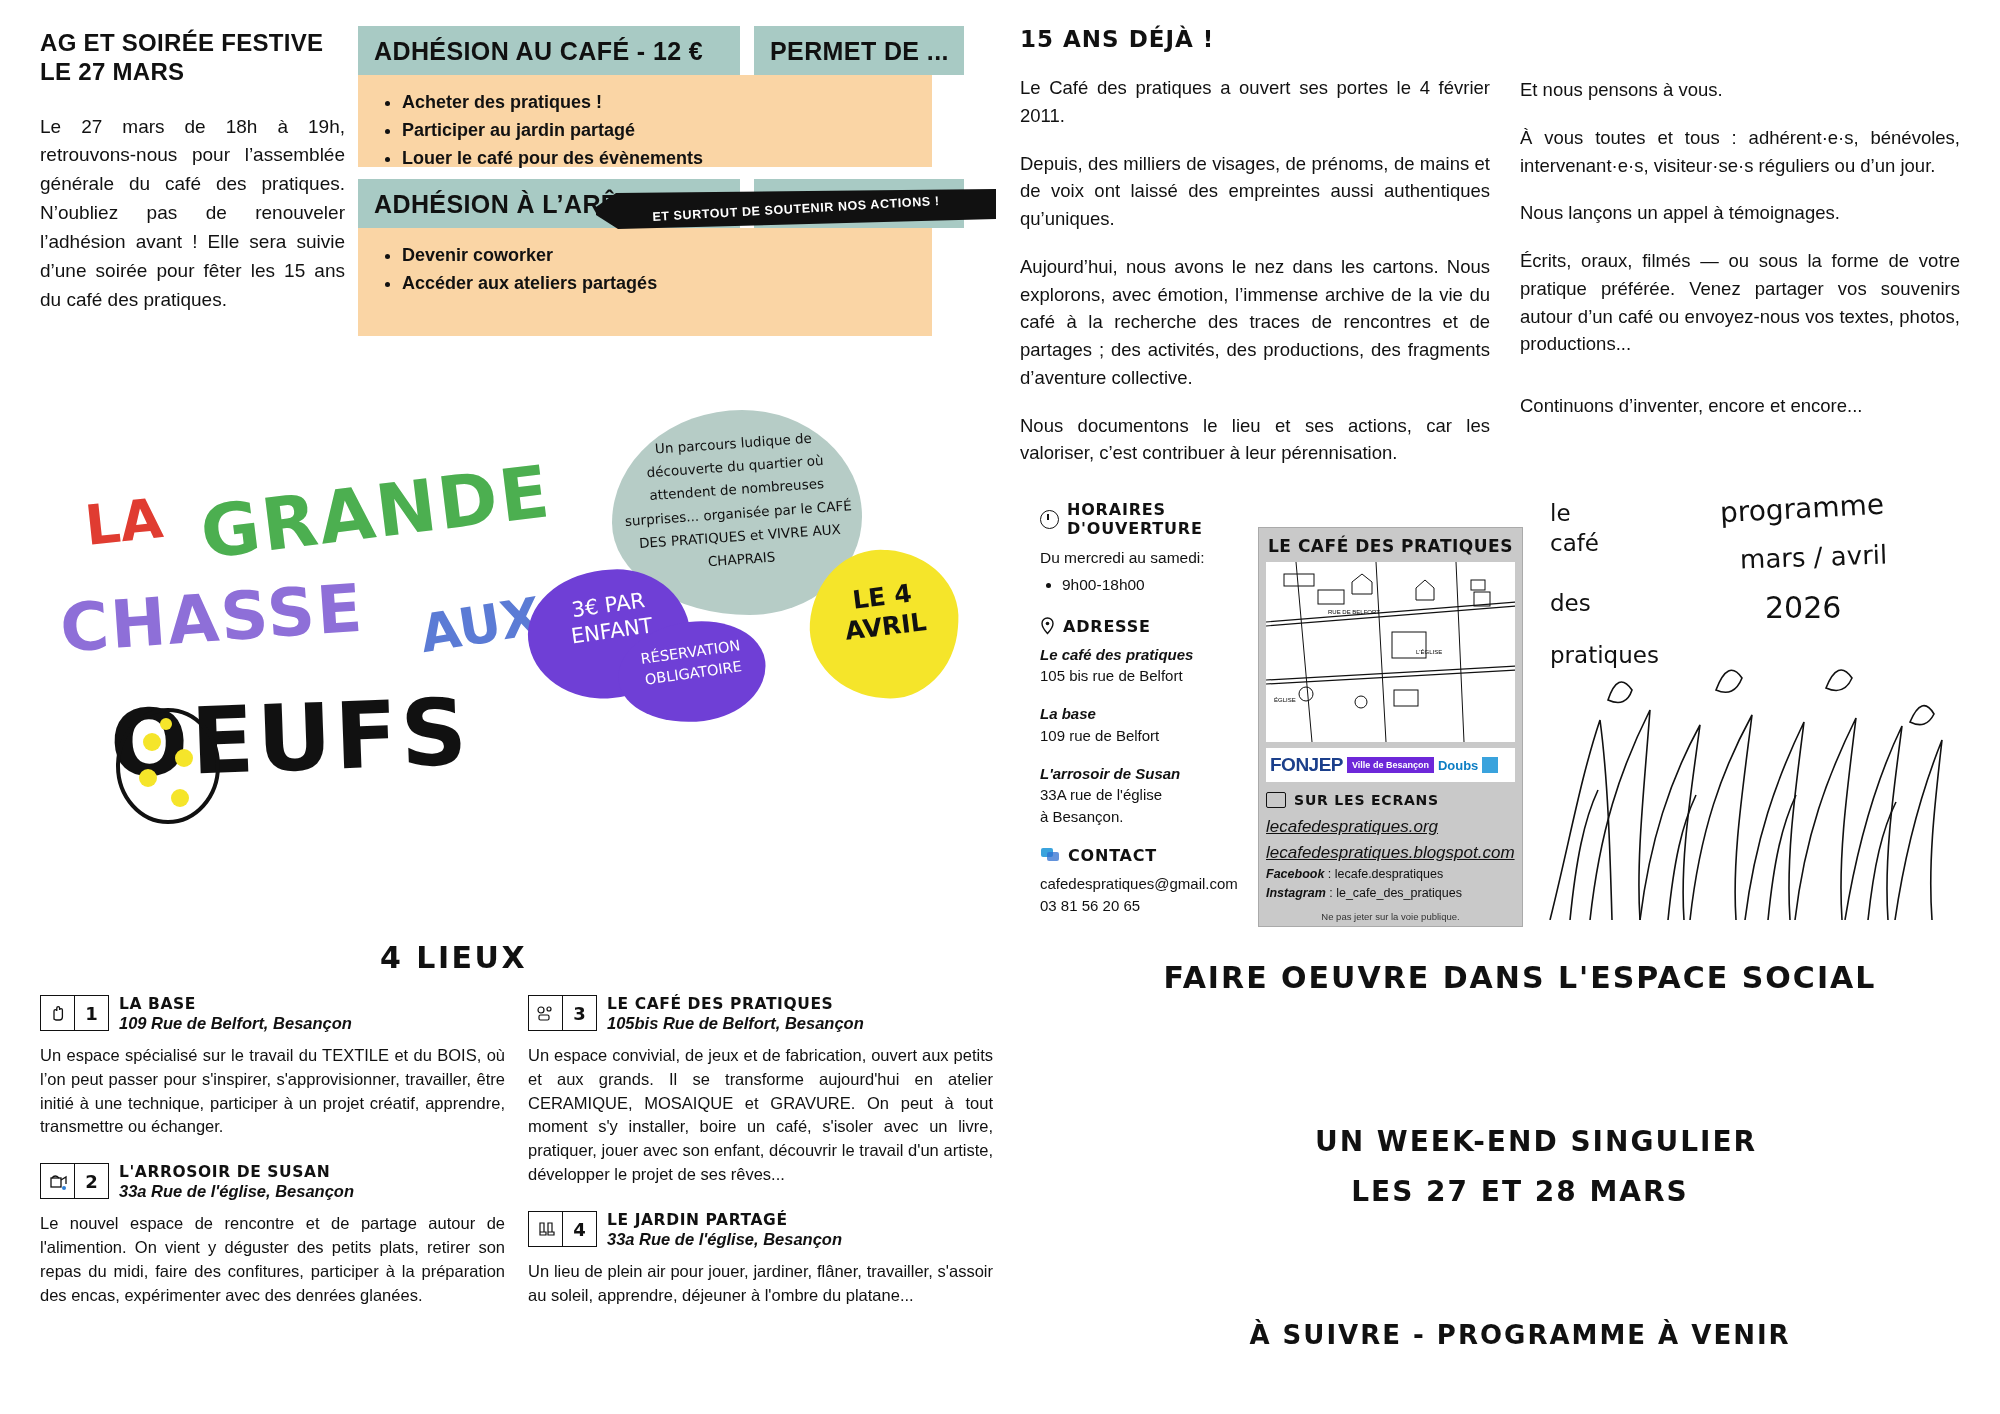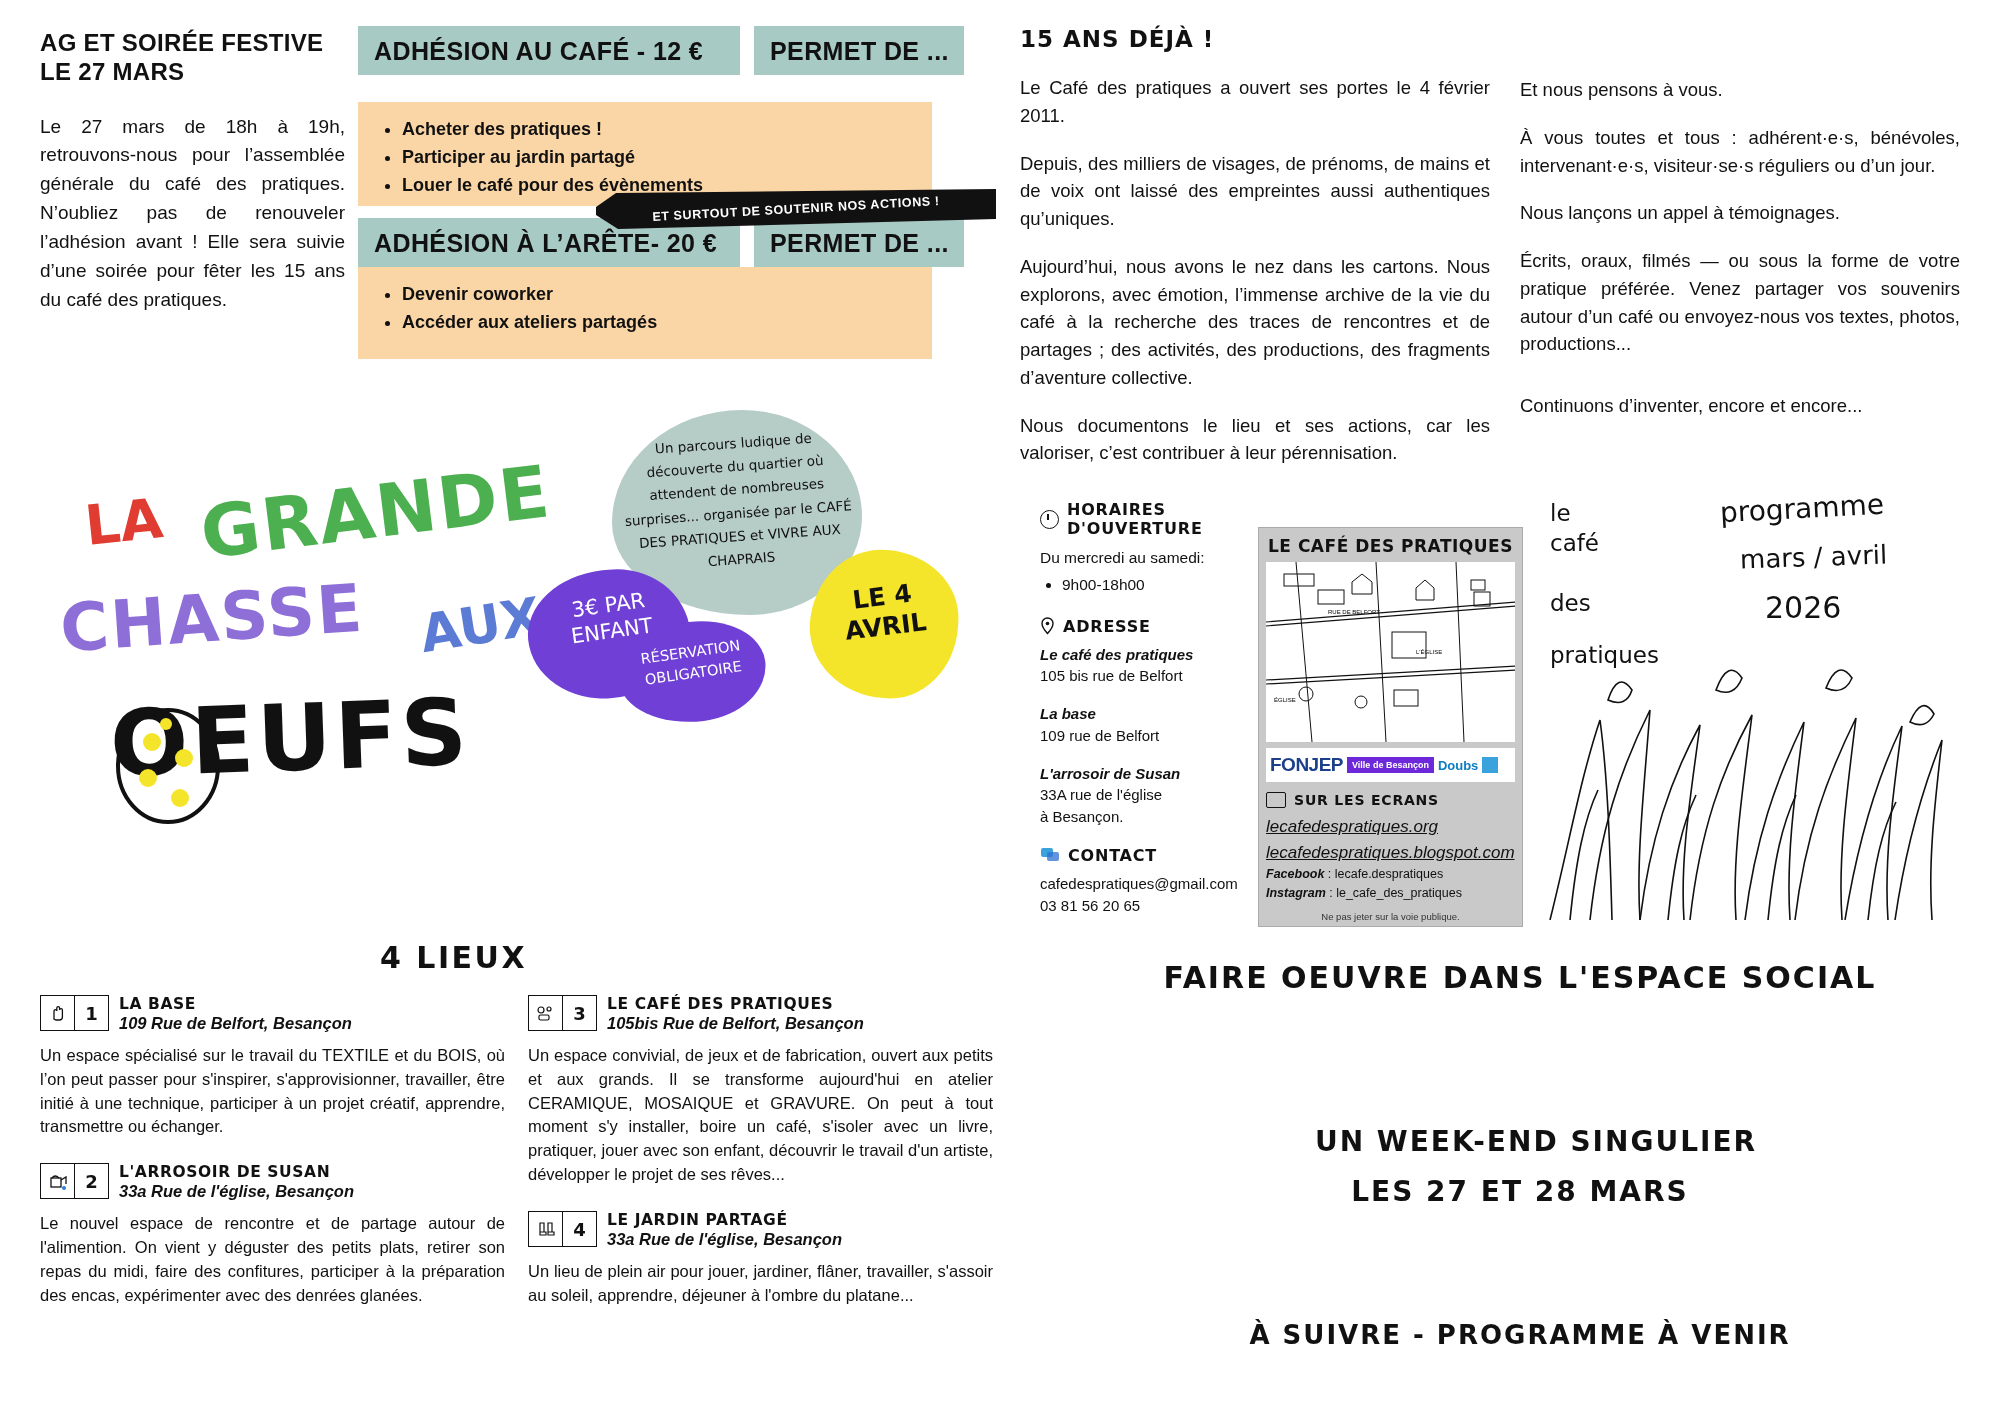--- a/index.html
+++ b/index.html
@@ -67,22 +67,22 @@
     align-items: center;
   }
   .adh-head.wide { width: 350px; }
   .adh-head.perm { width: 178px; justify-content: flex-start; }
   .adh-body {
     background: #fad5a5;
     padding: 14px 18px 16px 18px;
     width: 574px;
     box-sizing: border-box;
   }
-  .adh-body.first { height: 104px; margin-top: 27px; }
-  .adh-body.second { height: 92px; }
+  .adh-body.first { height: 92px; }
+  .adh-body.second { height: 108px; }
   .adh-body ul {
     margin: 0;
     padding-left: 26px;
   }
   .adh-body li {
     font-weight: bold;
     font-size: 18px;
     line-height: 1.55;
     color: #111;
   }

